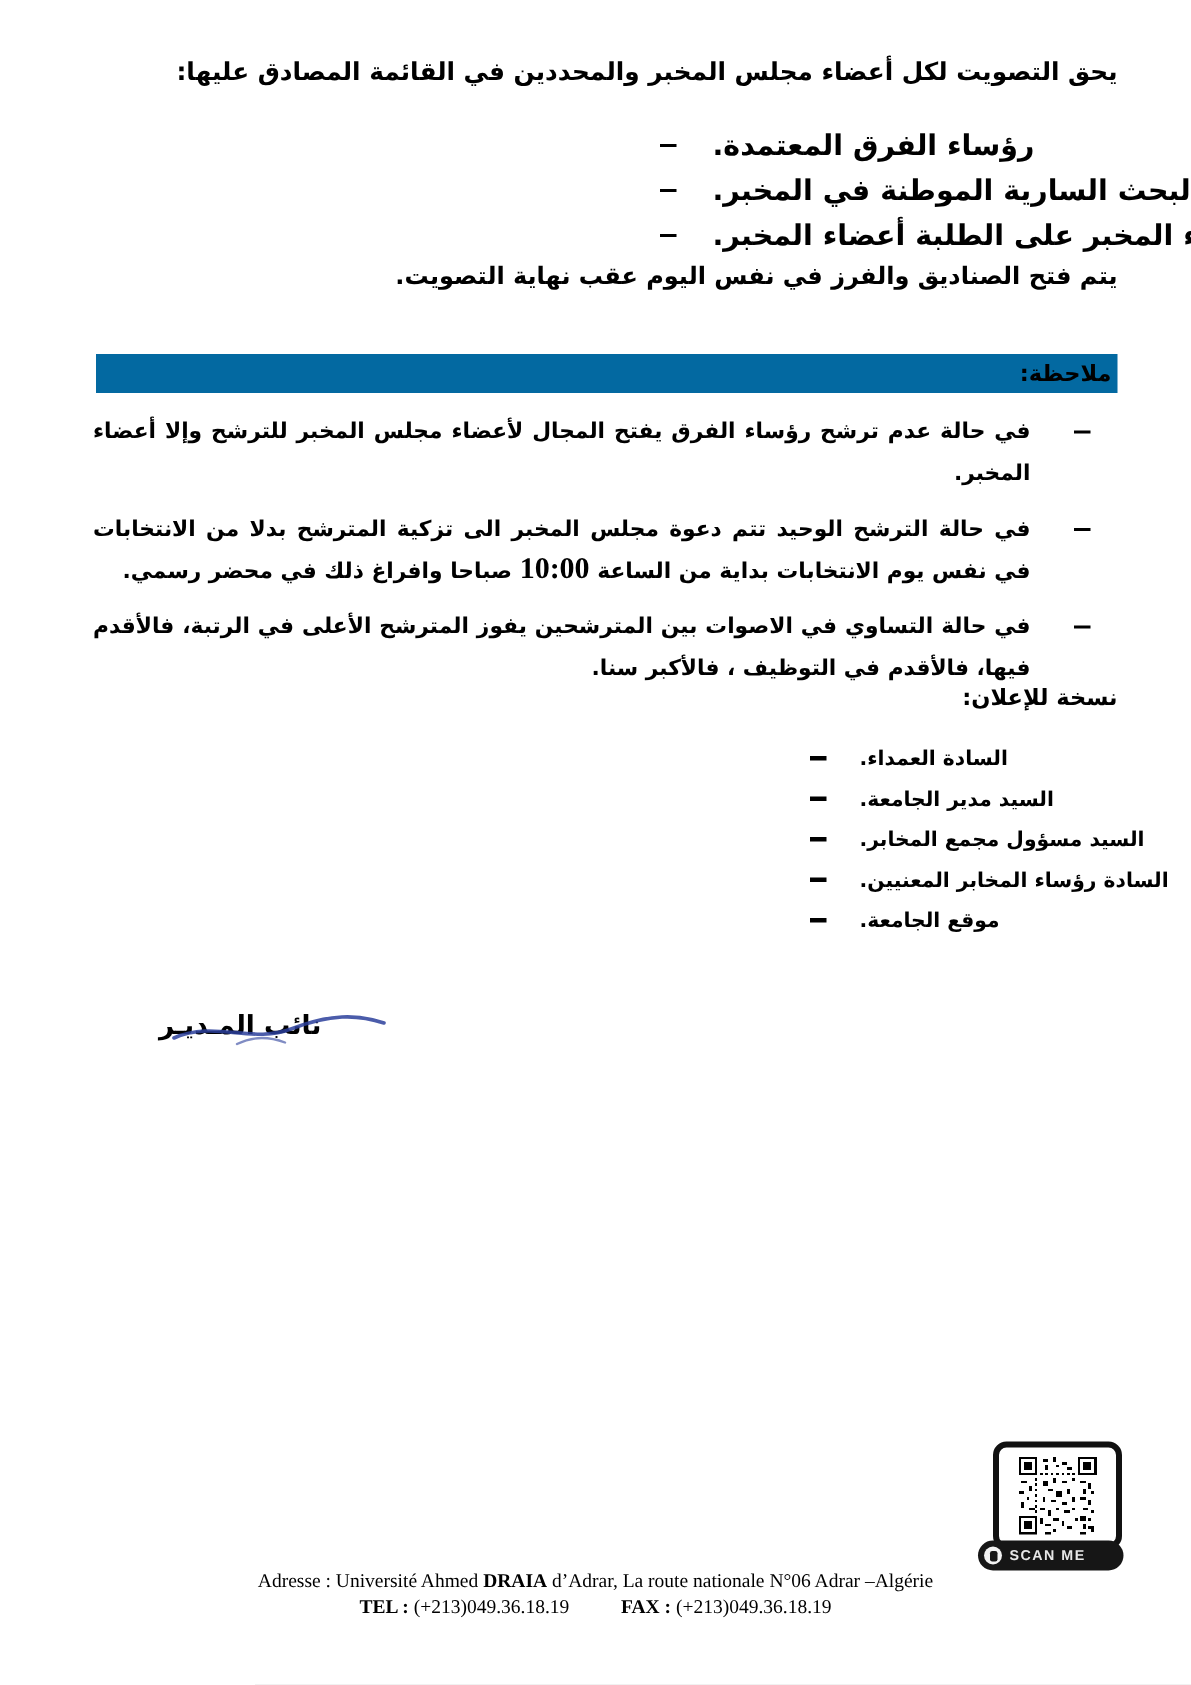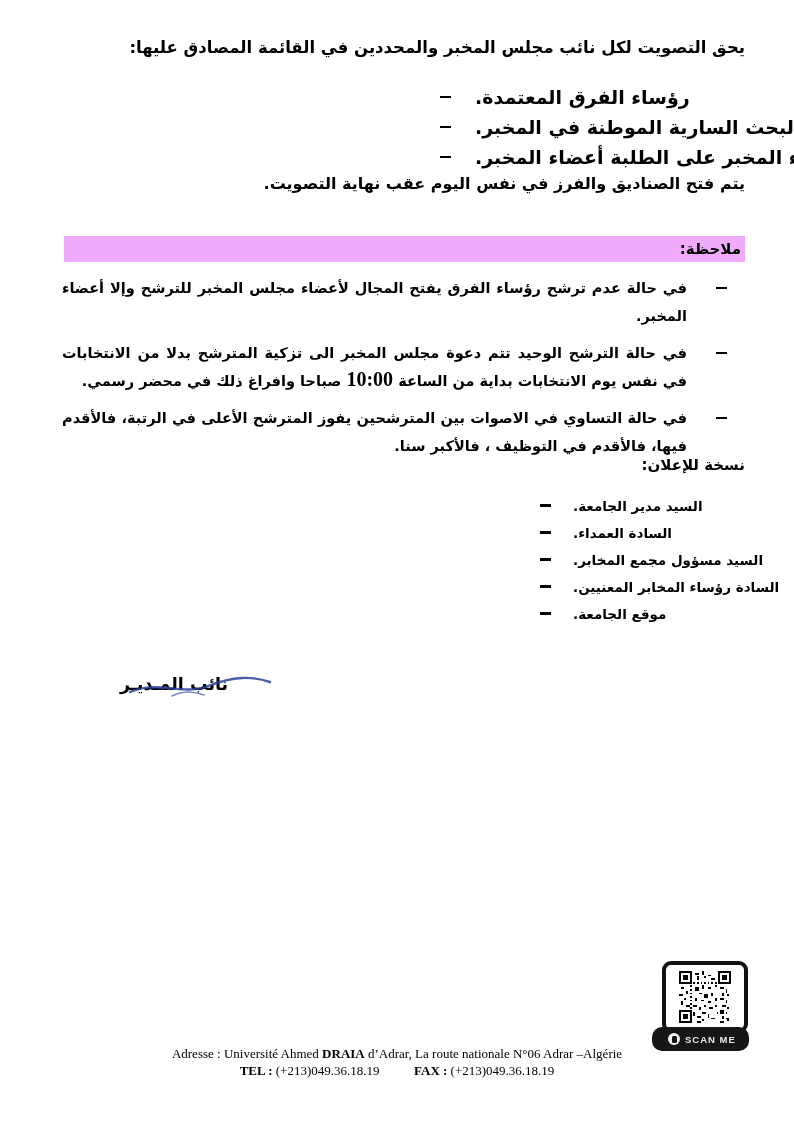--- a/index.html
+++ b/index.html
@@ -20,21 +20,21 @@
   .top-item .dash{margin-right:24px;}
   .top-item .txt{direction:rtl;font-weight:bold;font-size:19px;white-space:nowrap;}
   
   .counting{
     position:absolute;top:174px;right:49px;direction:rtl;
     font-weight:bold;font-size:16px;white-space:nowrap;
   }
   
   .note-banner{
     position:absolute;top:236px;left:64px;right:49px;height:26px;
-    background:#f0abfc;direction:rtl;
+    background:#0369a1;direction:rtl;
   }
   .note-banner .txt{
     font-weight:bold;font-size:15px;line-height:26px;padding-right:4px;display:block;
   }
   
   .note-list{position:absolute;top:274px;left:62px;right:56px;direction:rtl;}
   .note-item{display:flex;direction:rtl;margin-bottom:9px;gap:17px;}
   .note-item .marker{flex:0 0 34px;display:flex;justify-content:center;padding-top:13px;}
   .note-item .body{
     flex:1 1 auto;font-weight:bold;font-size:14.5px;line-height:28px;
@@ -47,37 +47,37 @@
   
   .copies-header{
     position:absolute;top:456px;right:49px;direction:rtl;
     font-weight:bold;font-size:15px;white-space:nowrap;
   }
   .copies-list{position:absolute;left:540px;top:492px;}
   .copy-item{display:flex;align-items:center;height:27px;direction:ltr;}
   .copy-item .dash{margin-right:22px;}
   .copy-item .txt{direction:rtl;font-weight:bold;font-size:13.5px;white-space:nowrap;}
   
-  .signature{position:absolute;left:112px;top:662px;width:170px;height:48px;text-decoration:underline;}
+  .signature{position:absolute;left:98px;top:662px;width:170px;height:48px;text-decoration:underline;}
   .signature .txt{
     direction:rtl;font-weight:bold;font-size:17.5px;white-space:nowrap;
     position:absolute;top:12px;left:8px;
   }
   .signature svg{position:absolute;top:0;left:0;}
   
   .qr-wrap{position:absolute;top:961px;right:46px;width:86px;height:100px;}
   .qr-frame{
     position:absolute;top:0;left:0;width:78px;height:64px;
     border:4px solid #111;border-radius:9px;background:#fff;
     display:flex;align-items:center;justify-content:center;
   }
   .scanme{
     position:absolute;top:66px;left:-10px;width:97px;height:20px;
     background:#161616;border-radius:10px;display:flex;align-items:center;
-    gap:5px;padding:12px;box-sizing:border-box;
+    gap:5px;padding:0;box-sizing:border-box;
   }
   .cam-icon{
     width:12px;height:12px;border-radius:50%;background:#f2f2f2;
     margin-left:4px;position:relative;flex:0 0 auto;
   }
   .cam-icon::after{
     content:"";position:absolute;left:3.5px;top:2.5px;width:5px;height:7px;
     background:#161616;border-radius:1.5px;
   }
   .scanme .txt{
@@ -101,21 +101,21 @@
     font-family:"Liberation Serif",serif;font-size:13px;
   }
   .footer-tel .lbl{font-weight:bold;}
   .footer-tel .gap{display:inline-block;width:28px;}
 </style>
 </head>
 <body>
 
 <div class="page">
 
-  <div class="intro">يحق التصويت لكل نائب مجلس المخبر والمحددين في القائمة المصادق عليها:</div>
+  <div class="intro">يحق التصويت لكل أعضاء مجلس المخبر والمحددين في القائمة المصادق عليها:</div>
 
   <div class="top-list">
     <div class="top-item">
       <span class="dash"></span>
       <span class="txt">رؤساء الفرق المعتمدة.</span>
     </div>
     <div class="top-item">
       <span class="dash"></span>
       <span class="txt">رؤساء مشاريع البحث السارية الموطنة في المخبر.</span>
     </div>
@@ -149,25 +149,25 @@
           <span class="dash"></span>
         </span>
       <div class="body">في حالة التساوي في الاصوات بين المترشحين يفوز المترشح الأعلى في الرتبة، فالأقدم فيها، فالأقدم في التوظيف ، فالأكبر سنا.</div>
     </div>
   </div>
 
   <div class="copies-header">نسخة للإعلان:</div>
   <div class="copies-list">
     <div class="copy-item">
       <span class="dash"></span>
+      <span class="txt">السادة العمداء.</span>
+    </div>
+    <div class="copy-item">
+      <span class="dash"></span>
       <span class="txt">السيد مدير الجامعة.</span>
-    </div>
-    <div class="copy-item">
-      <span class="dash"></span>
-      <span class="txt">السادة العمداء.</span>
     </div>
     <div class="copy-item">
       <span class="dash"></span>
       <span class="txt">السيد مسؤول مجمع المخابر.</span>
     </div>
     <div class="copy-item">
       <span class="dash"></span>
       <span class="txt">السادة رؤساء المخابر المعنيين.</span>
     </div>
     <div class="copy-item">

